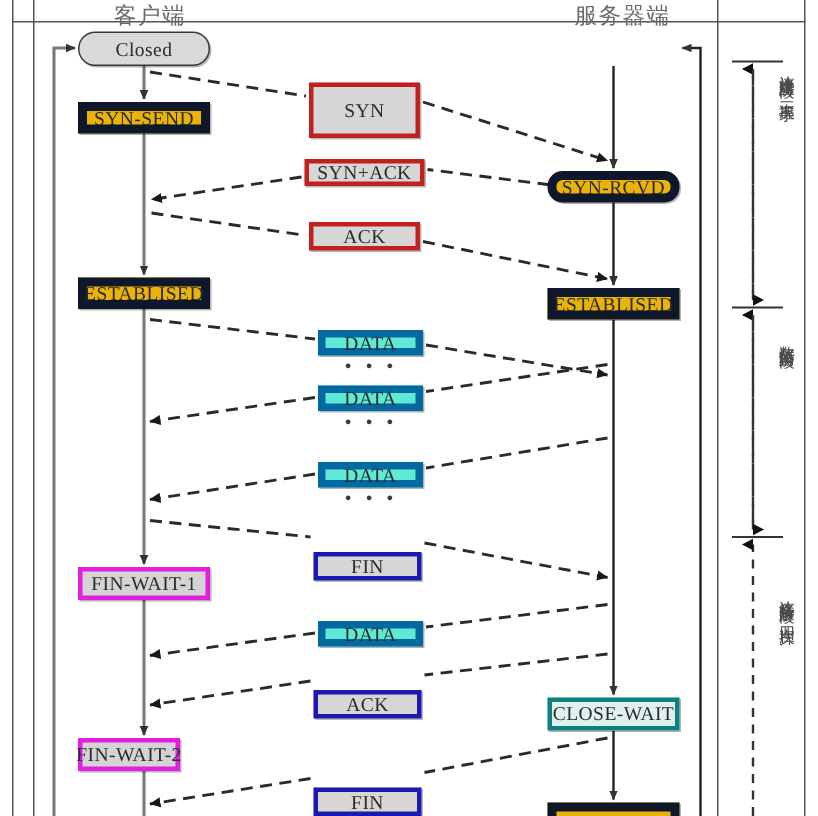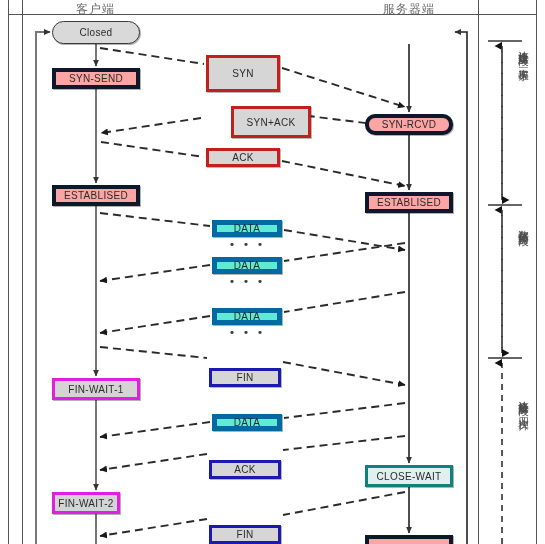--- a/index.html
+++ b/index.html
@@ -7,33 +7,33 @@
   #stage{position:relative;width:545px;height:544px;background:#ffffff;overflow:hidden;}
 
   
   .frame-line{position:absolute;background:#555;}
 
   
   #wires{position:absolute;left:0;top:0;width:545px;height:544px;}
 
   
   .col-head{
-    position:absolute;font-family:Liberation Mono, monospace;font-size:12px;
+    position:absolute;font-family:Liberation Mono, monospace;font-size:15px;
     color:#6a6a6a;letter-spacing:1px;white-space:nowrap;
   }
 
   
   .node{
     position:absolute;box-sizing:border-box;
     display:flex;align-items:center;justify-content:center;
-    font-family:Liberation Sans, sans-serif;font-size:10px;color:#2a2a2a;
+    font-family:Liberation Serif, serif;font-size:13px;color:#2a2a2a;
     letter-spacing:.3px;white-space:nowrap;
   }
   .node.state{
-    background:#fca5a5;border:4px solid #0f172a;
+    background:#eab308;border:6px solid #0f172a;
     box-shadow:1px 1px 0 rgba(0,0,0,.30);
   }
   .node.round{
     background:#d9d9d9;border:1px solid #3a3a3a;border-radius:12px;
     box-shadow:1px 1px 0 rgba(0,0,0,.30);
   }
   .node.magenta{
     background:#d4d4d4;border:3px solid #e21ee2;
     box-shadow:1px 1px 0 rgba(0,0,0,.30);
     text-align:center;
@@ -171,21 +171,21 @@
   <div class="node state" style="left:52px;top:185px;width:88px;height:21px;">ESTABLISED</div>
   <div class="node magenta" style="left:52px;top:378px;width:88px;height:22px;">FIN-WAIT-1</div>
   <div class="node magenta" style="left:52px;top:492px;width:68px;height:22px;">FIN-WAIT-2</div>
 
   <div class="node state" style="left:365px;top:114px;width:88px;height:21px;border-radius:10px;">SYN-RCVD</div>
   <div class="node state" style="left:365px;top:192px;width:88px;height:21px;">ESTABLISED</div>
   <div class="node teal" style="left:365px;top:465px;width:88px;height:22px;">CLOSE-WAIT</div>
   <div class="node state" style="left:365px;top:535px;width:88px;height:21px;"></div>
 
   <div class="node msg-red" style="left:206px;top:55px;width:74px;height:37px;">SYN</div>
-  <div class="node msg-red" style="left:203px;top:106px;width:80px;height:32px;margin-left:28px;">SYN+ACK</div>
+  <div class="node msg-red" style="left:203px;top:106px;width:80px;height:18px;">SYN+ACK</div>
   <div class="node msg-red" style="left:206px;top:148px;width:74px;height:19px;">ACK</div>
 
   <div class="node msg-grey" style="left:212px;top:220px;width:70px;height:17px;">DATA</div>
   <div class="node msg-grey" style="left:212px;top:257px;width:70px;height:17px;">DATA</div>
   <div class="node msg-grey" style="left:212px;top:308px;width:70px;height:17px;">DATA</div>
   <div class="node msg-blue" style="left:209px;top:352px;width:72px;height:19px;">FIN</div>
 
   <div class="node msg-grey" style="left:212px;top:414px;width:70px;height:17px;">DATA</div>
   <div class="node msg-blue" style="left:209px;top:444px;width:72px;height:19px;">ACK</div>
   <div class="node msg-blue" style="left:209px;top:509px;width:72px;height:19px;">FIN</div>

